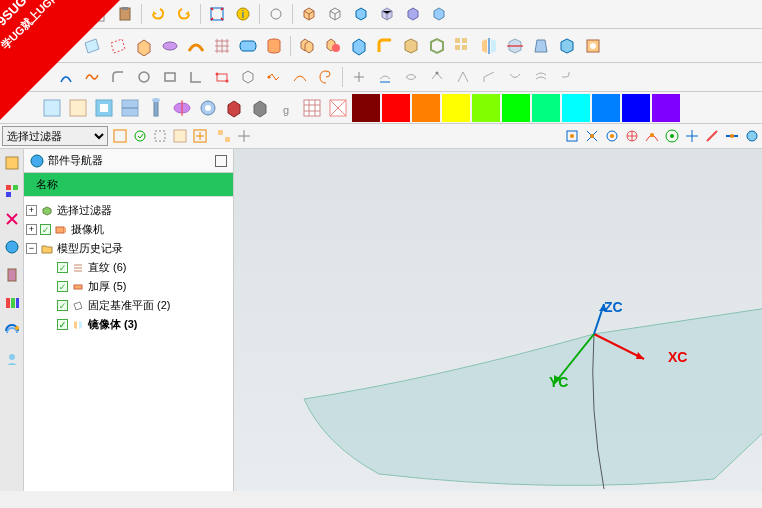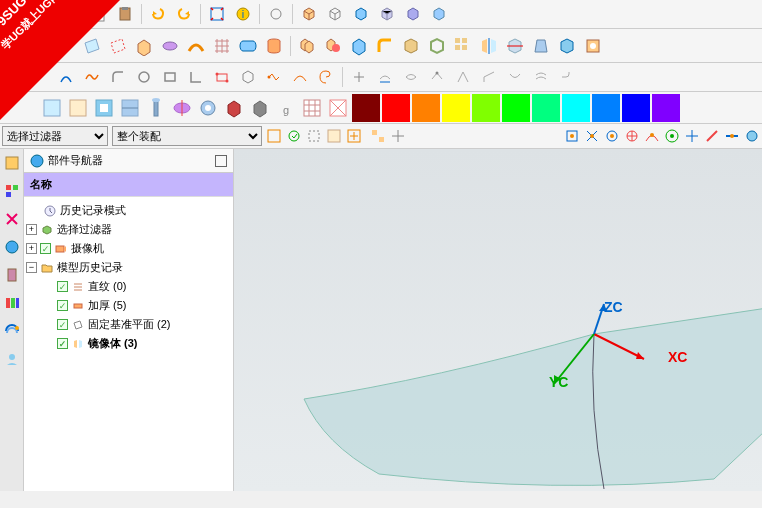--- a/index.html
+++ b/index.html
@@ -10,21 +10,21 @@
 .tb-btn-lg{width:28px;height:28px}
 .color-swatch{width:28px;height:28px;cursor:pointer}
 .filter-row{display:flex;align-items:center;padding:2px;border-bottom:1px solid #ccc;background:#f5f5f5;gap:4px}
 .filter-row select{height:20px;font-size:11px;border:1px solid #999}
 .main{display:flex;height:calc(508px - 166px)}
 .leftbar{width:24px;background:#e8e8e8;border-right:1px solid #ccc;display:flex;flex-direction:column;align-items:center;gap:8px;padding-top:4px}
 .leftbar .lb-btn{width:20px;height:20px;cursor:pointer;display:flex;align-items:center;justify-content:center}
 .nav-panel{width:210px;background:#fff;border-right:1px solid #ccc;display:flex;flex-direction:column}
 .nav-header{display:flex;align-items:center;justify-content:space-between;padding:4px 6px;border-bottom:1px solid #ccc;background:#f9f9f9}
 .nav-header .pin{width:12px;height:12px;border:1px solid #666;cursor:pointer}
-.nav-col-header{padding:4px 6px;border-bottom:1px solid #ddd;font-weight:bold;background:#c4b5fd}
+.nav-col-header{padding:4px 12px;border-bottom:1px solid #ddd;font-weight:normal;background:#22c55e}
 .tree{padding:4px 2px;overflow:auto;flex:1}
 .tree-item{display:flex;align-items:center;padding:2px 0;cursor:pointer;gap:3px}
 .tree-item.bold{font-weight:bold}
 .tree-item .ind{display:inline-block}
 .exp{width:11px;height:11px;border:1px solid #888;display:flex;align-items:center;justify-content:center;font-size:9px;line-height:1;background:#fff}
 .chk{width:11px;height:11px;border:1px solid #4a4;display:flex;align-items:center;justify-content:center;font-size:9px;color:#4a4;background:#efe}
 .ticon{width:14px;height:14px;display:inline-flex;align-items:center;justify-content:center}
 .viewport{flex:1;background:linear-gradient(180deg,#dde2e5 0%,#e8ecee 100%);position:relative;overflow:hidden}
 .surface{position:absolute;left:60px;top:130px;width:520px;height:220px}
 .axis-lbl{position:absolute;font-size:14px;font-weight:bold}
@@ -465,21 +465,20 @@
   <div class="color-swatch" style="background:#00ff00"></div>
   <div class="color-swatch" style="background:#00ff80"></div>
   <div class="color-swatch" style="background:#00ffff"></div>
   <div class="color-swatch" style="background:#0080ff"></div>
   <div class="color-swatch" style="background:#0000ff"></div>
   <div class="color-swatch" style="background:#8000ff"></div>
 </div>
 
 <div class="filter-row">
   <select style="width:106px"><option>选择过滤器</option></select>
-  <select style="width:150px"><option>整个装配</option></select>
   <div class="tb-btn">
       <svg width="16" height="16">
         <rect x="2" y="2" width="12" height="12" fill="none" stroke="#e80"></rect>
       </svg>
     </div>
   <div class="tb-btn">
       <svg width="16" height="16">
         <circle cx="8" cy="8" r="5" fill="none" stroke="#0a0"></circle>
         <path d="M6 8 L8 10 L11 6" stroke="#0a0" fill="none"></path>
       </svg>
@@ -628,30 +627,20 @@
       <span style="display:flex;align-items:center;gap:4px">
         <svg width="14" height="14">
             <circle cx="7" cy="7" r="6" fill="#4ae" stroke="#068"></circle>
           </svg>
         <span>部件导航器</span>
       </span>
       <span class="pin"></span>
     </div>
     <div class="nav-col-header">名称</div>
     <div class="tree">
-      <div class="tree-item">
-        <span class="ind" style="width:14px"></span>
-        <span class="ticon">
-            <svg width="12" height="12">
-              <circle cx="6" cy="6" r="5" fill="#eef" stroke="#88a"></circle>
-              <path d="M6 3 L6 6 L8 8" stroke="#668" fill="none"></path>
-            </svg>
-          </span>
-        <span>历史记录模式</span>
-      </div>
       <div class="tree-item">
         <span class="exp">+</span>
         <span class="ticon">
             <svg width="12" height="12">
               <path d="M2 4 L6 2 L10 4 L10 8 L6 10 L2 8 Z" fill="#8c6" stroke="#684"></path>
             </svg>
           </span>
         <span>选择过滤器</span>
       </div>
       <div class="tree-item">
@@ -675,21 +664,21 @@
         <span>模型历史记录</span>
       </div>
       <div class="tree-item">
         <span class="ind" style="width:28px"></span>
         <span class="chk">✓</span>
         <span class="ticon">
             <svg width="12" height="12">
               <path d="M2 3 L10 3 M2 6 L10 6 M2 9 L10 9" stroke="#c86"></path>
             </svg>
           </span>
-        <span>直纹 (0)</span>
+        <span>直纹 (6)</span>
       </div>
       <div class="tree-item">
         <span class="ind" style="width:28px"></span>
         <span class="chk">✓</span>
         <span class="ticon">
             <svg width="12" height="12">
               <rect x="2" y="4" width="8" height="4" fill="#fa6" stroke="#c64"></rect>
             </svg>
           </span>
         <span>加厚 (5)</span>

